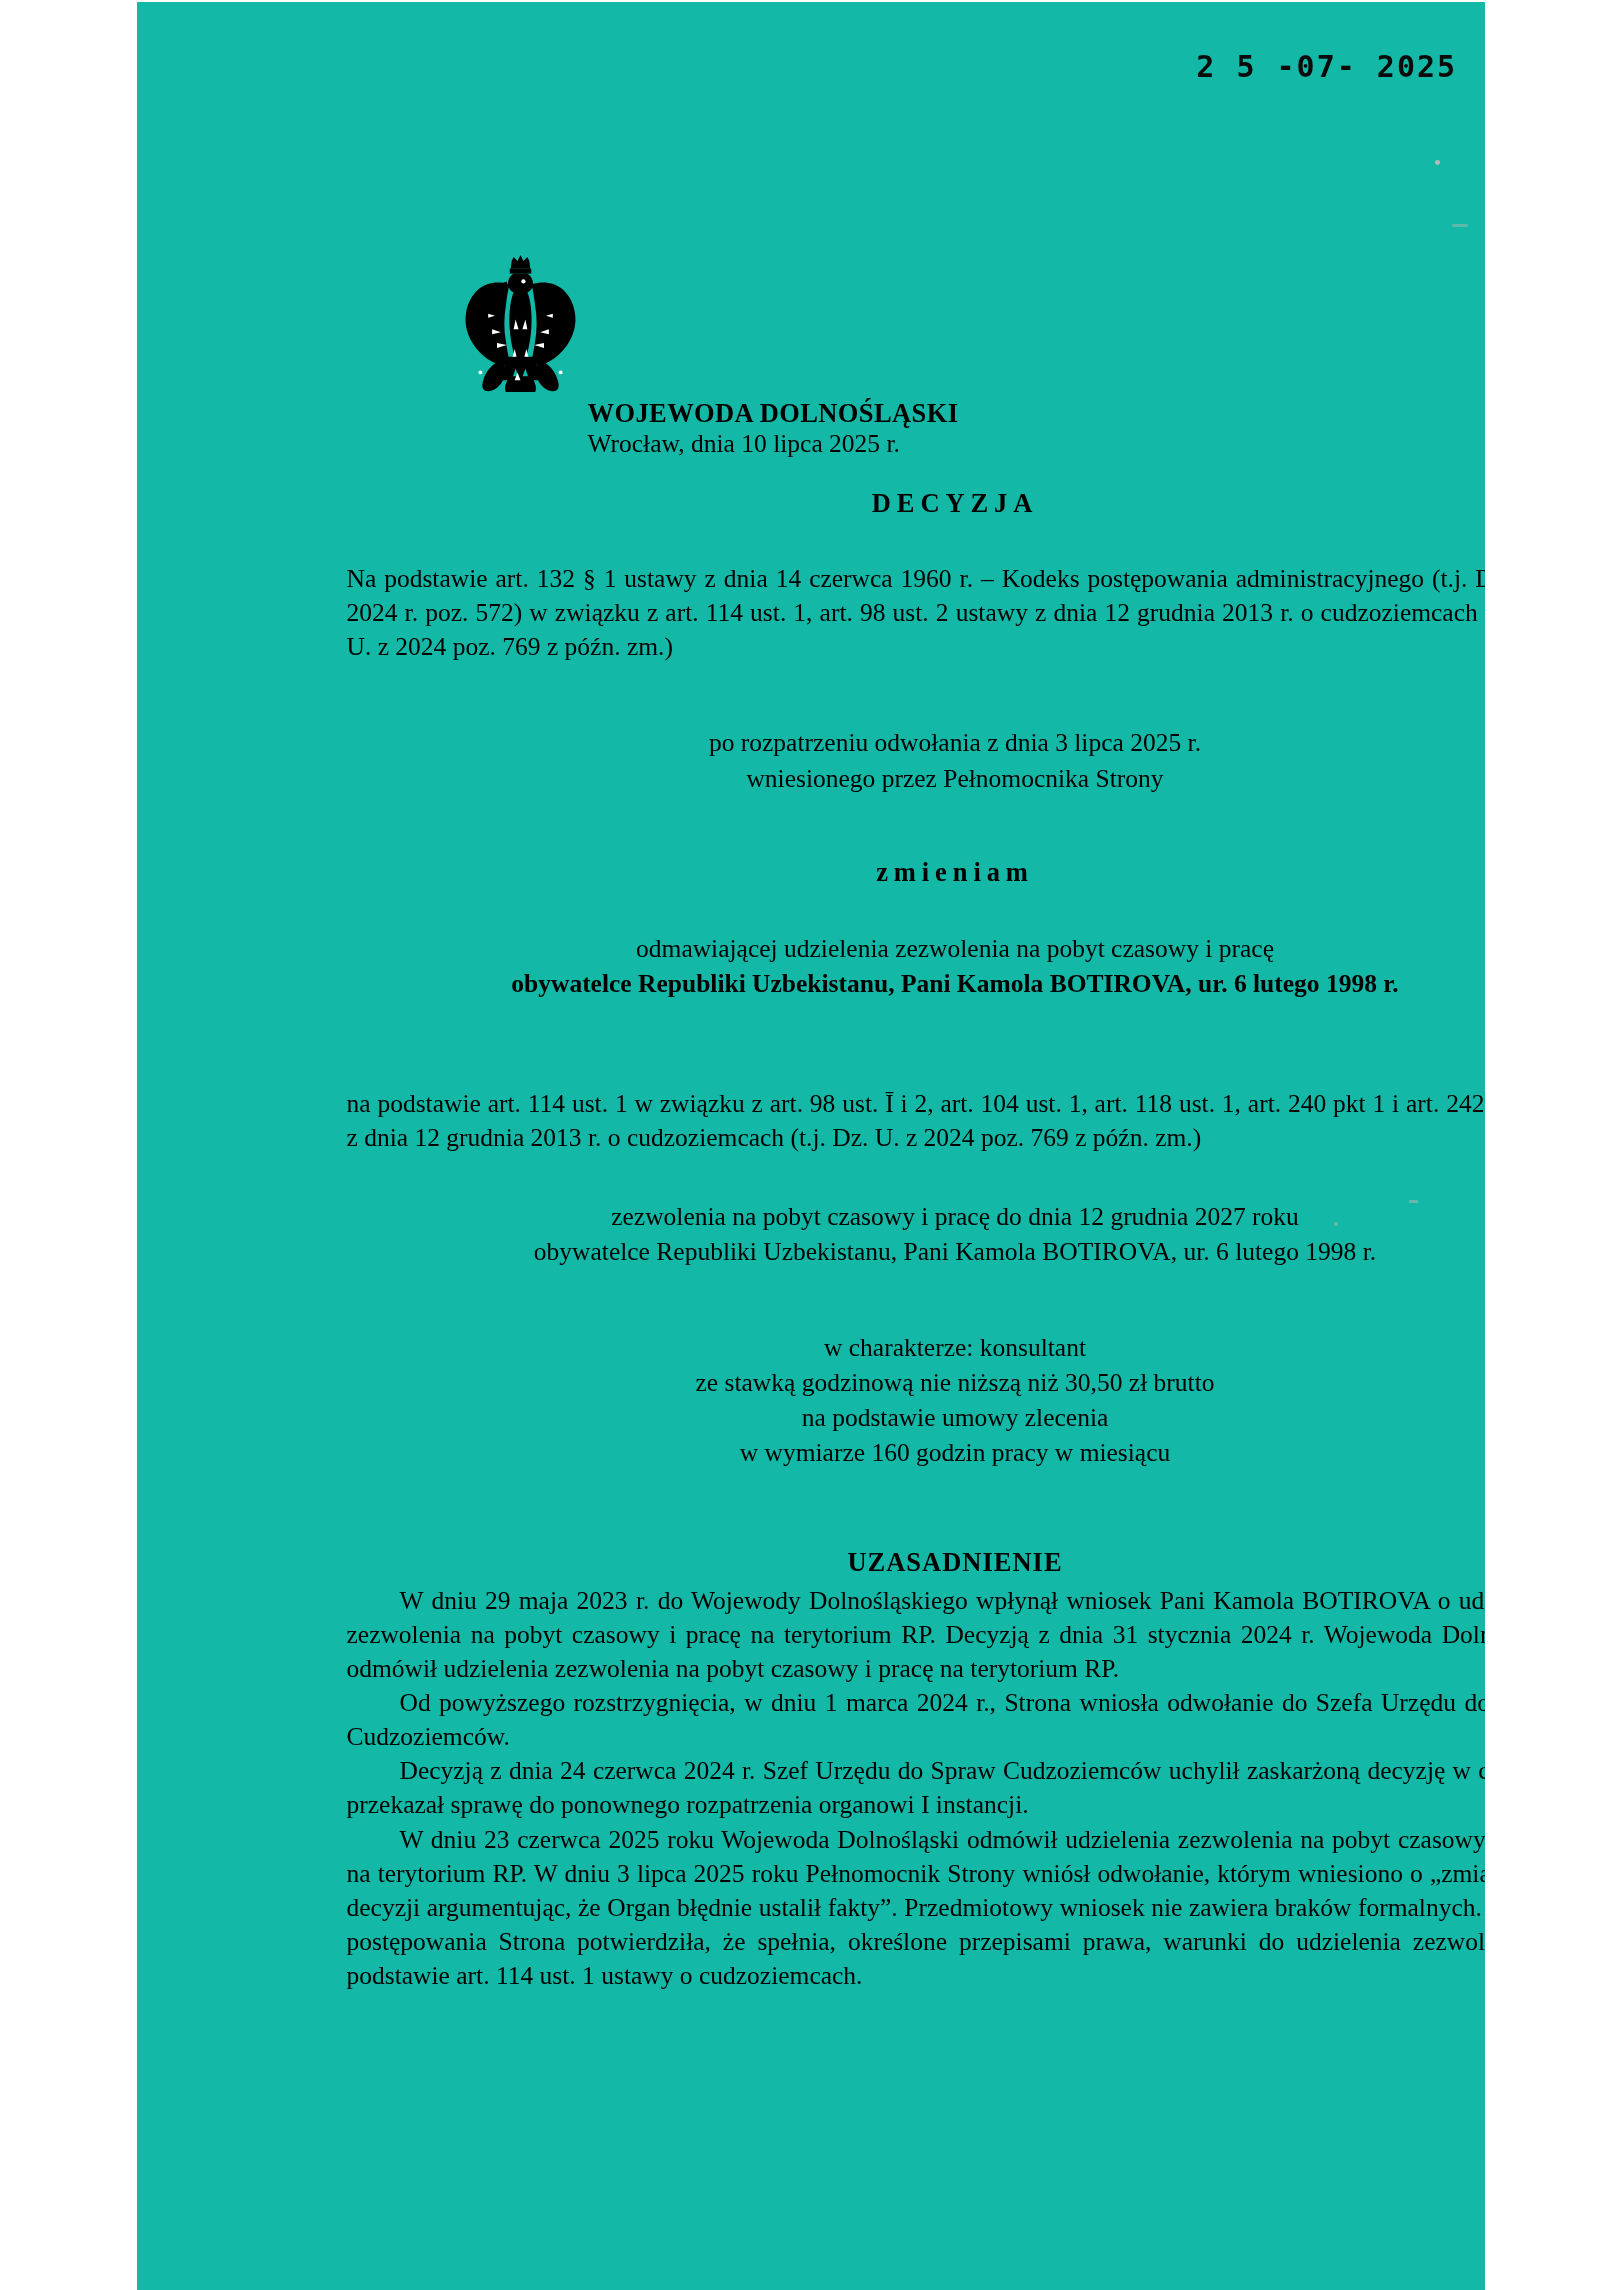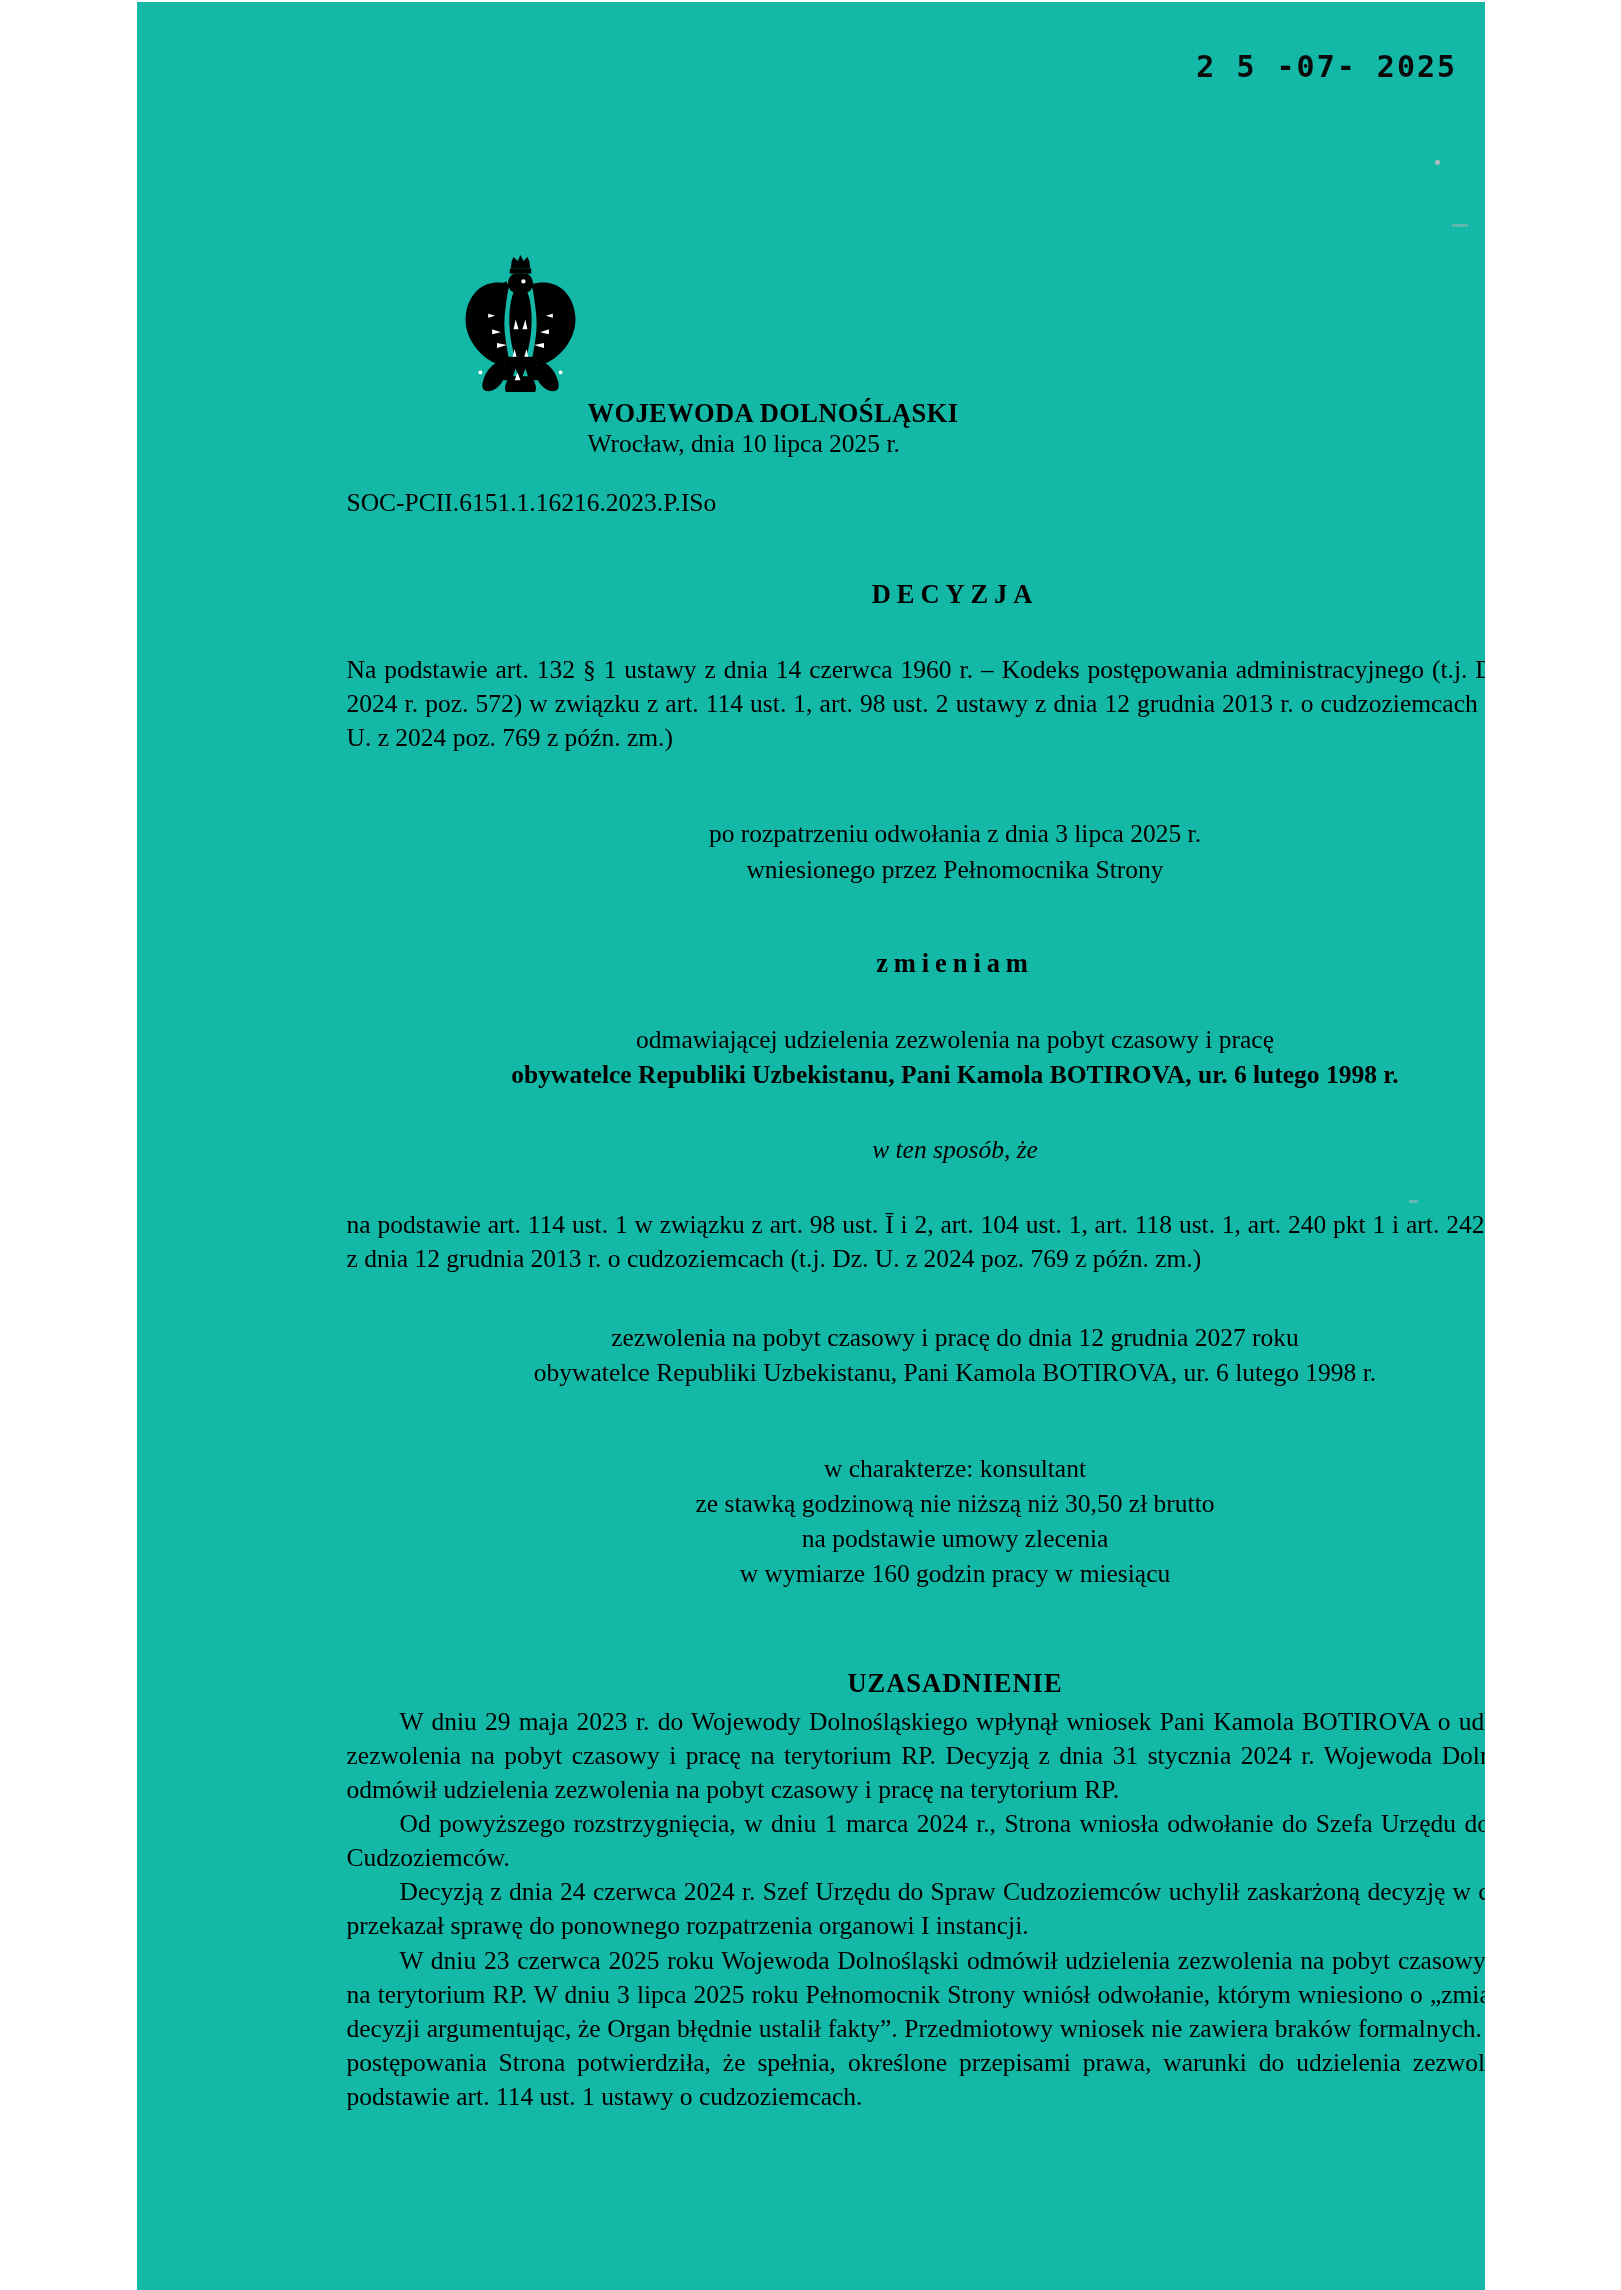--- a/index.html
+++ b/index.html
@@ -191,21 +191,20 @@
   <div class="speckle" style="top:1198px; right:67px;  width:8.8px;  height:2.9px;  border-radius:1px; opacity:.5;"></div>
   <div class="speckle" style="top:1220px; right:147px; width:3.9px;  height:3.9px;  opacity:.5;"></div>
 
   <div class="content">
 
     <div class="row-header">
       <div class="authority">WOJEWODA DOLNOŚLĄSKI</div>
       <div class="place-date">Wrocław, dnia  10 lipca 2025 r.</div>
     </div>
 
-    <div class="ref-no">SOC-PCII.6151.1.16216.2023.P.ISo</div>
 
     <div class="heading-spaced">DECYZJA</div>
 
     <p class="just">Na podstawie art. 132 § 1 ustawy z dnia 14 czerwca 1960 r. – Kodeks postępowania administracyjnego (t.j. Dz. U. z 2024 r. poz. 572) w związku z art. 114 ust. 1, art. 98 ust. 2 ustawy z dnia 12 grudnia 2013 r. o cudzoziemcach  (t.j. Dz. U. z 2024 poz. 769 z późn. zm.)</p>
 
     <div class="gap-lg"></div>
 
     <div class="center-block">
       <div>po rozpatrzeniu odwołania z dnia 3 lipca 2025 r.</div>
       <div>wniesionego przez Pełnomocnika Strony</div>
@@ -215,21 +214,20 @@
 
     <div class="heading-spaced">zmieniam</div>
 
     <div class="center-block">
       <div>odmawiającej udzielenia zezwolenia  na pobyt czasowy i pracę</div>
       <div class="b">obywatelce Republiki Uzbekistanu, Pani Kamola BOTIROVA, ur. 6 lutego 1998 r.</div>
     </div>
 
     <div class="gap-md"></div>
 
-    <p class="italic-center">w ten sposób, że</p>
 
     <div class="gap-md"></div>
 
     <p class="just">na podstawie art. 114 ust. 1 w związku z art. 98 ust. Ī i 2, art. 104 ust. 1, art. 118 ust. 1, art. 240 pkt 1 i art. 242 ustawy z dnia 12 grudnia 2013 r. o cudzoziemcach  (t.j. Dz. U. z 2024 poz. 769 z późn. zm.)</p>
 
     <div class="gap-md"></div>
 
 
     <div class="center-block bold">
       <div>zezwolenia na pobyt czasowy i pracę do dnia 12 grudnia 2027 roku</div>

